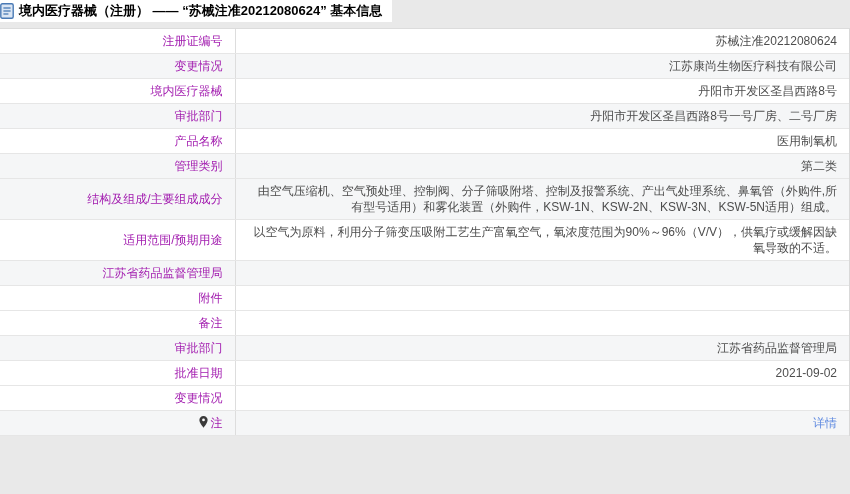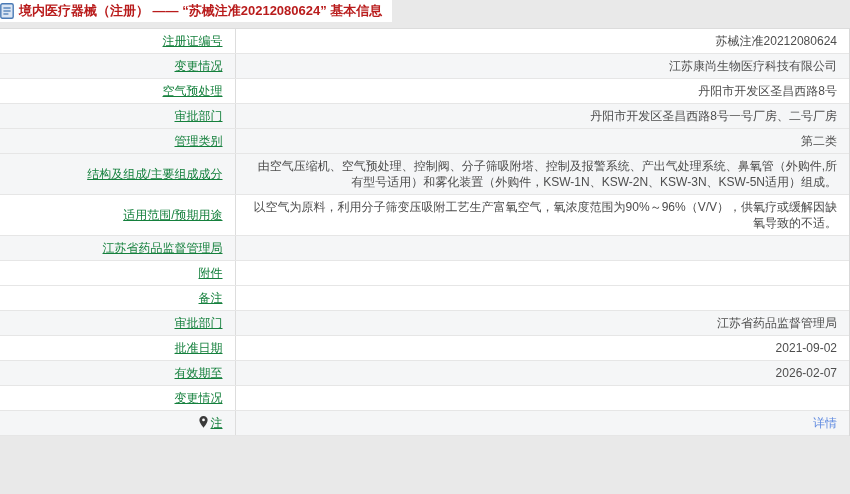--- a/index.html
+++ b/index.html
@@ -24,21 +24,21 @@
     padding-right: 10px;
     vertical-align: top;
   }
   .title-chip .doc-icon {
     width: 14px;
     height: 16px;
     margin: 0 5px 0 0;
     flex: 0 0 auto;
   }
   .title-text {
-    color: #b91c1c;
+    color: #000000;
     font-size: 13px;
     font-weight: bold;
     white-space: nowrap;
   }
   
   .table-wrap {
     background: #ffffff;
     border-top: 1px solid #dcdcdc;
     border-right: 1px solid #d9d9d9;
   }
@@ -51,24 +51,23 @@
   table.info td {
     font-size: 12px;
     line-height: 16px;
     padding: 4px 12px;
     border-bottom: 1px solid #e6e6e6;
     vertical-align: middle;
     overflow: hidden;
   }
   td.label-cell {
     text-align: right;
-    color: #15803d;
+    color: #a21caf;
     border-right: 1px solid #dddddd;
     white-space: nowrap;
-    text-decoration: underline;
   }
   td.value-cell {
     color: #4d4d4d;
     text-align: right;
     word-break: break-all;
   }
   tr.striped { background: #f5f6f7; }
   td.value-cell a {
     color: #5f8ae0;
     text-decoration: none;
@@ -105,26 +104,30 @@
     <tbody>
         <tr>
           <td class="label-cell">注册证编号</td>
           <td class="value-cell">苏械注准20212080624</td>
         </tr>
         <tr class="striped">
           <td class="label-cell">变更情况</td>
           <td class="value-cell">江苏康尚生物医疗科技有限公司</td>
         </tr>
         <tr>
-          <td class="label-cell">空气预处理</td>
+          <td class="label-cell">境内医疗器械</td>
           <td class="value-cell">丹阳市开发区圣昌西路8号</td>
         </tr>
         <tr class="striped">
           <td class="label-cell">审批部门</td>
           <td class="value-cell">丹阳市开发区圣昌西路8号一号厂房、二号厂房</td>
+        </tr>
+        <tr>
+          <td class="label-cell">产品名称</td>
+          <td class="value-cell">医用制氧机</td>
         </tr>
         <tr class="striped">
           <td class="label-cell">管理类别</td>
           <td class="value-cell">第二类</td>
         </tr>
         <tr class="striped">
           <td class="label-cell">结构及组成/主要组成成分</td>
           <td class="value-cell">由空气压缩机、空气预处理、控制阀、分子筛吸附塔、控制及报警系统、产出气处理系统、鼻氧管（外购件,所有型号适用）和雾化装置（外购件，KSW-1N、KSW-2N、KSW-3N、KSW-5N适用）组成。</td>
         </tr>
         <tr>
@@ -144,24 +147,20 @@
           <td class="value-cell"></td>
         </tr>
         <tr class="striped">
           <td class="label-cell">审批部门</td>
           <td class="value-cell">江苏省药品监督管理局</td>
         </tr>
         <tr>
           <td class="label-cell">批准日期</td>
           <td class="value-cell">2021-09-02</td>
         </tr>
-        <tr class="striped">
-          <td class="label-cell">有效期至</td>
-          <td class="value-cell">2026-02-07</td>
-        </tr>
         <tr>
           <td class="label-cell">变更情况</td>
           <td class="value-cell"></td>
         </tr>
         <tr class="striped">
           <td class="label-cell"><svg class="pin-icon" viewBox="0 0 10 14" aria-hidden="true">
               <path d="M5 0C2.2 0 0.2 2 0.2 4.7 0.2 8 5 13.6 5 13.6S9.8 8 9.8 4.7C9.8 2 7.8 0 5 0z" fill="#3a3a3a"></path>
               <circle cx="5" cy="4.6" r="1.6" fill="#ffffff"></circle>
             </svg>注</td>
           <td class="value-cell"><a href="javascript:void(0)">详情</a></td>

